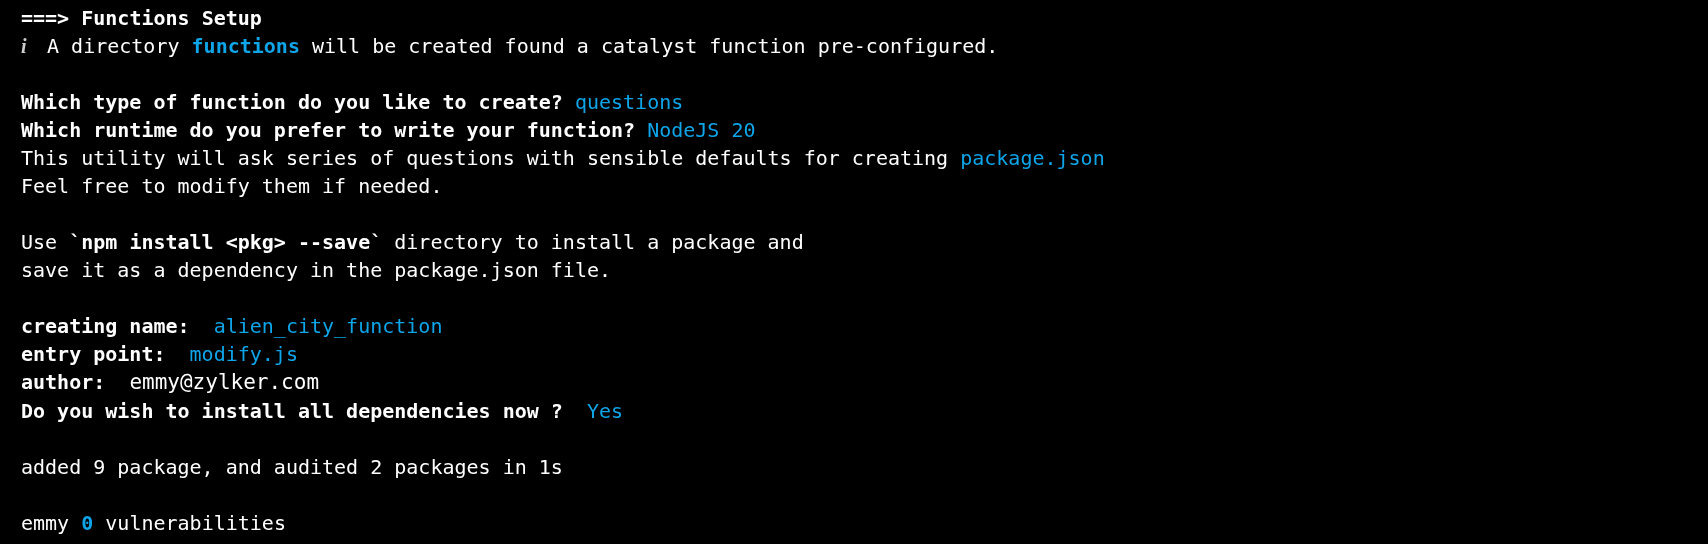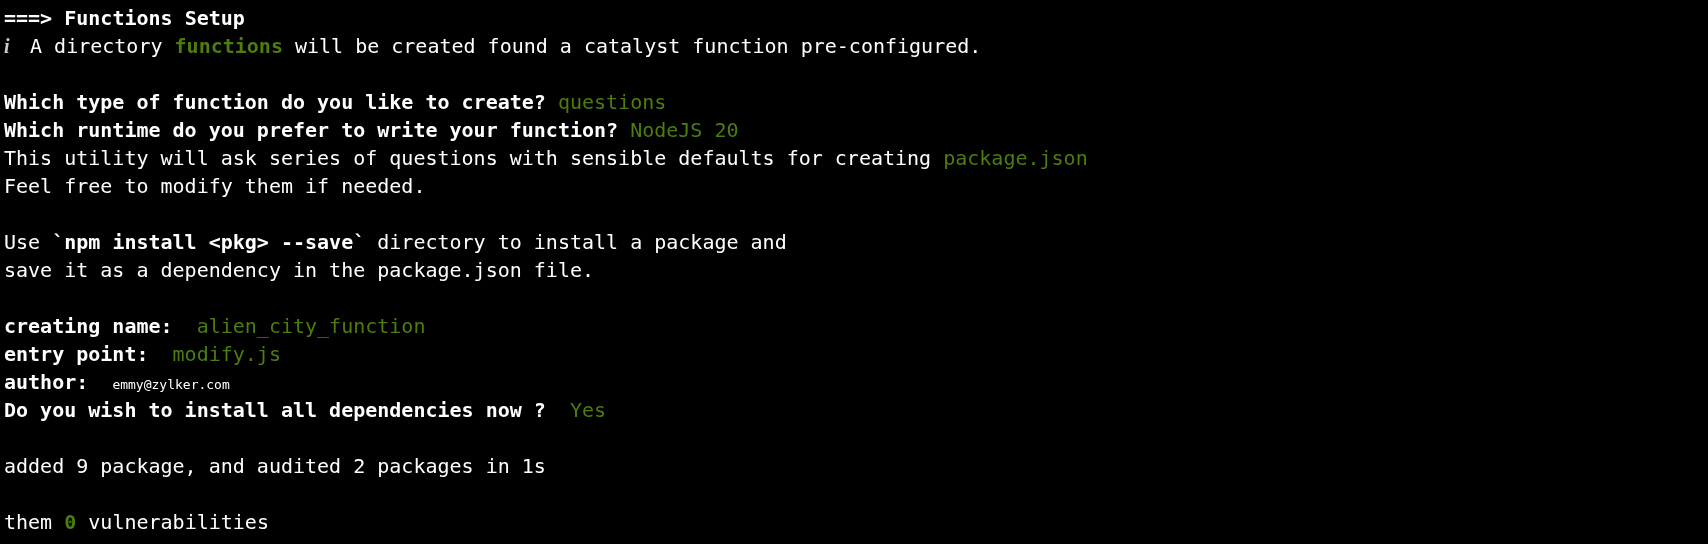--- a/index.html
+++ b/index.html
@@ -15,35 +15,36 @@
       line-height: 1.4;
       padding: 4px 4px;
       width: 1708px;
       height: 544px;
       overflow: hidden;
     }
     .bold {
       font-weight: 700;
     }
     .cyan {
-      color: #4d7c0f;
+      color: #0ea5e9;
     }
     .line {
       white-space: pre;
+      margin-left: 17px;
     }
     .info-icon {
       display: inline-block;
       font-family: serif;
       font-weight: bold;
       font-style: italic;
       color: #ccc;
       width: 14px;
     }
     .author-val {
-      font-size: 13px;
+      font-size: 21px;
       font-weight: 400;
     }
   </style>
 </head>
 <body>
 
 <div class="line"><span class="bold">===&gt; </span><span class="bold">Functions Setup</span></div>
 <div class="line"><span class="info-icon">i</span><span> A directory </span><span class="cyan bold">functions</span><span> will be created found a catalyst function pre-configured.</span></div>
 <div class="line">&nbsp;</div>
 <div class="line"><span class="bold">Which type of function do you like to create? </span><span class="cyan">questions</span></div>
@@ -54,13 +55,13 @@
 <div class="line"><span>Use </span><span class="bold">`npm install &lt;pkg&gt; --save`</span><span> directory to install a package and</span></div>
 <div class="line">save it as a dependency in the package.json file.</div>
 <div class="line">&nbsp;</div>
 <div class="line"><span class="bold">creating name:  </span><span class="cyan">alien_city_function</span></div>
 <div class="line"><span class="bold">entry point:  </span><span class="cyan">modify.js</span></div>
 <div class="line"><span class="bold">author:  </span><span class="author-val">emmy@zylker.com</span></div>
 <div class="line"><span class="bold">Do you wish to install all dependencies now ?  </span><span class="cyan">Yes</span></div>
 <div class="line">&nbsp;</div>
 <div class="line">added 9 package, and audited 2 packages in 1s</div>
 <div class="line">&nbsp;</div>
-<div class="line"><span>them </span><span class="cyan bold">0</span><span> vulnerabilities</span></div>
+<div class="line"><span>emmy </span><span class="cyan bold">0</span><span> vulnerabilities</span></div>
 
 </body></html>

